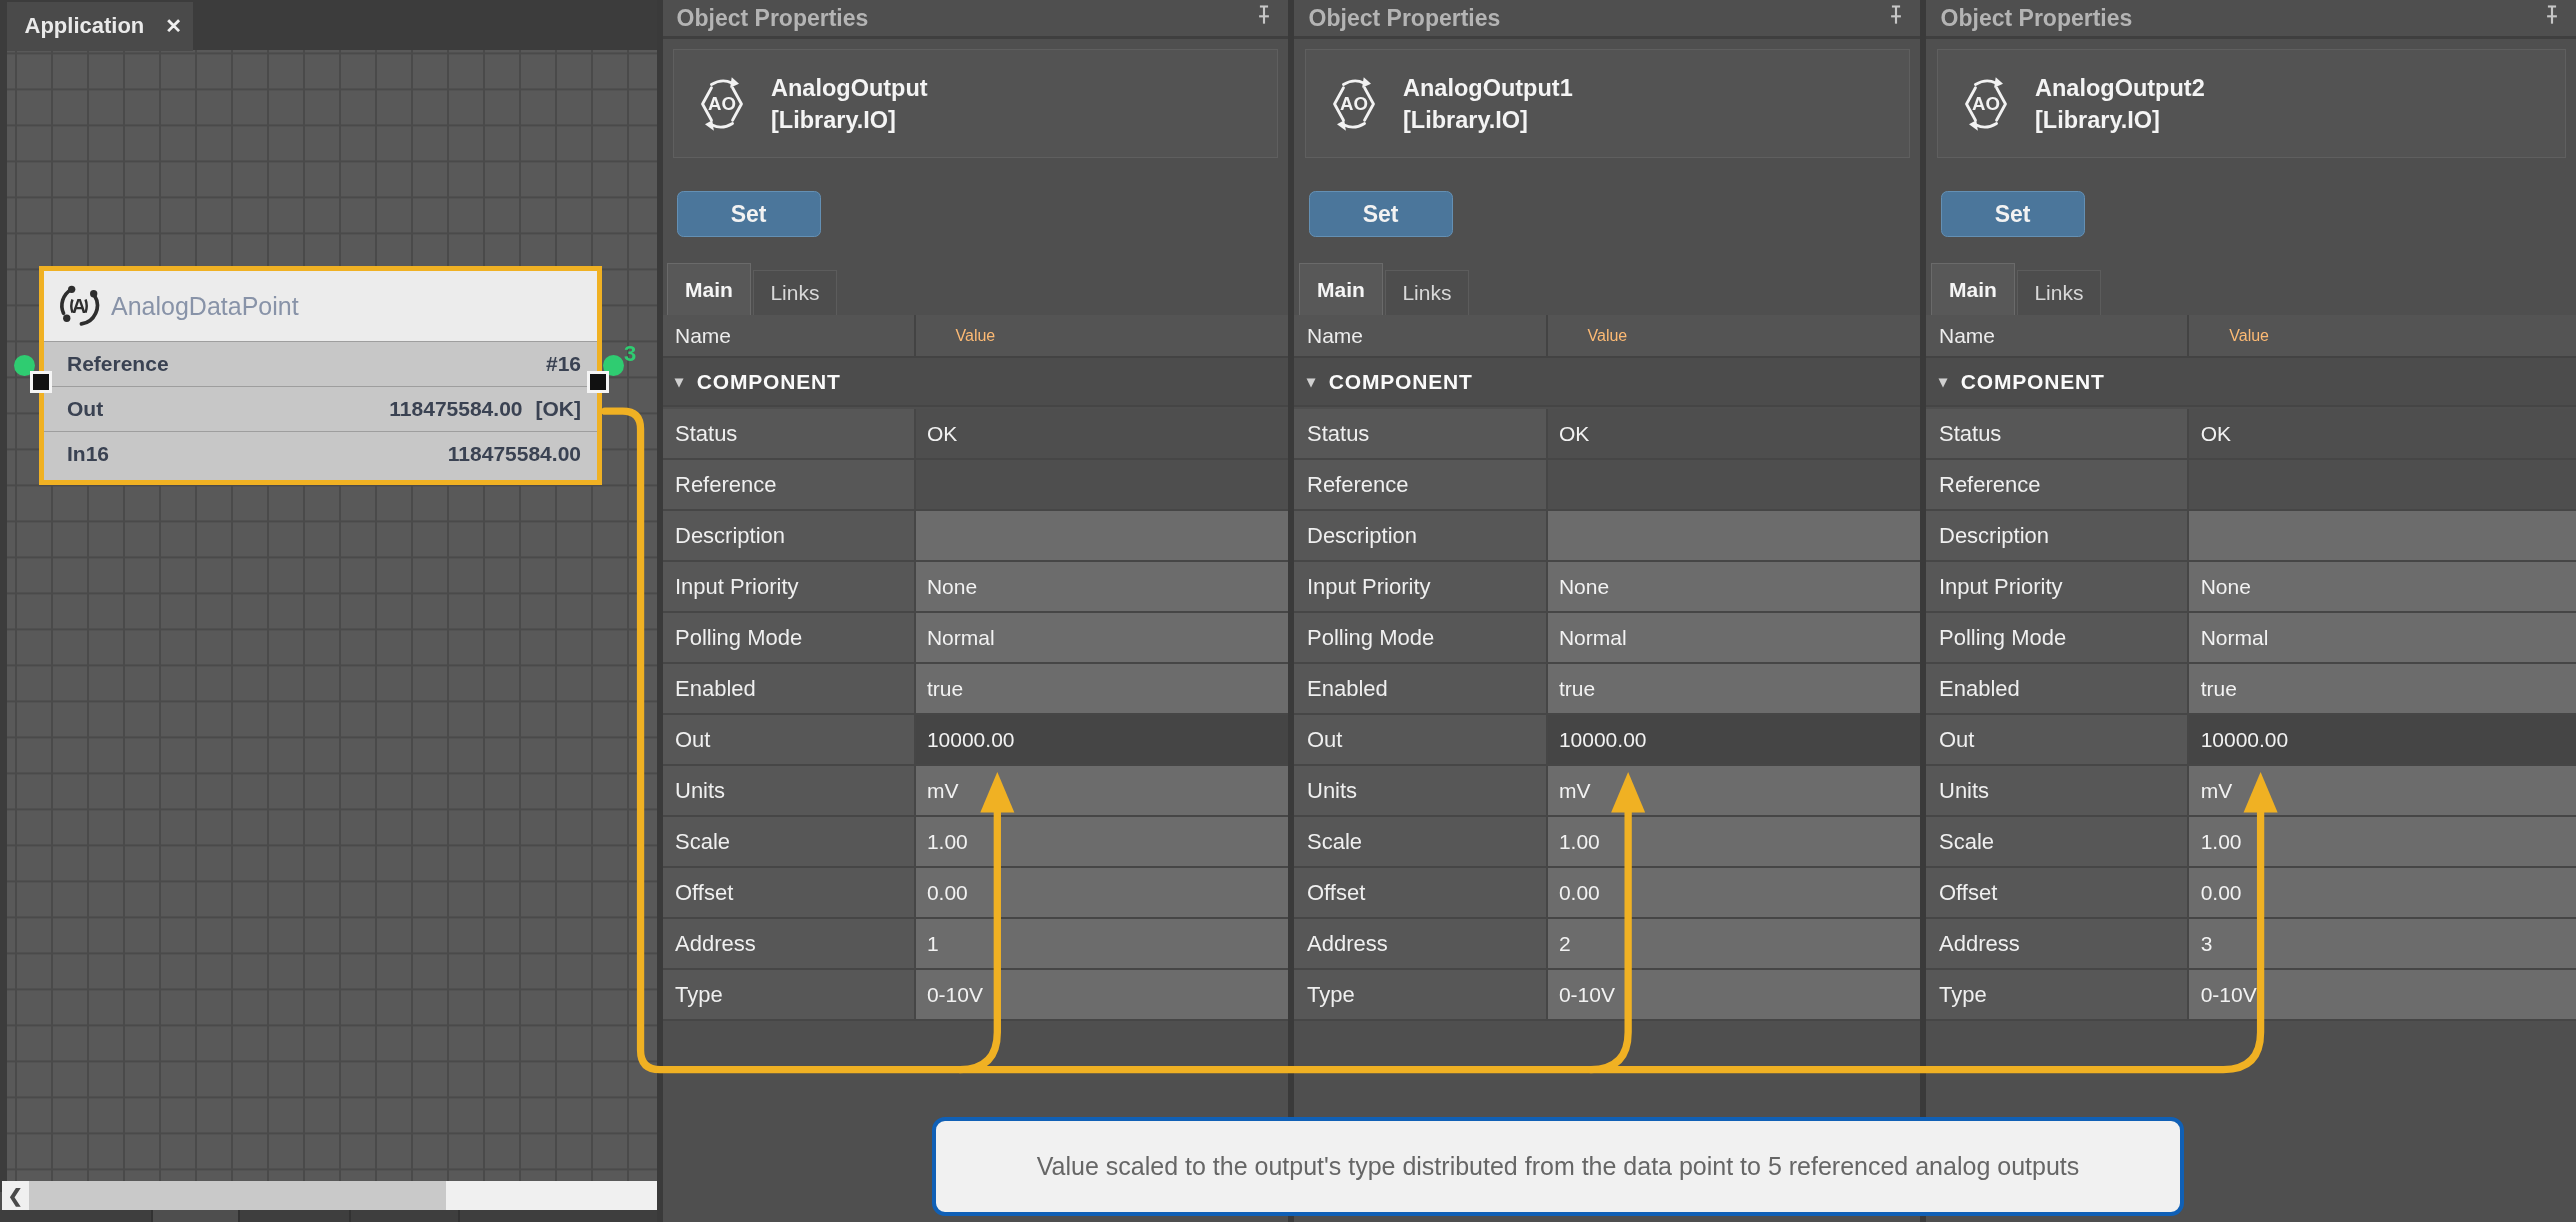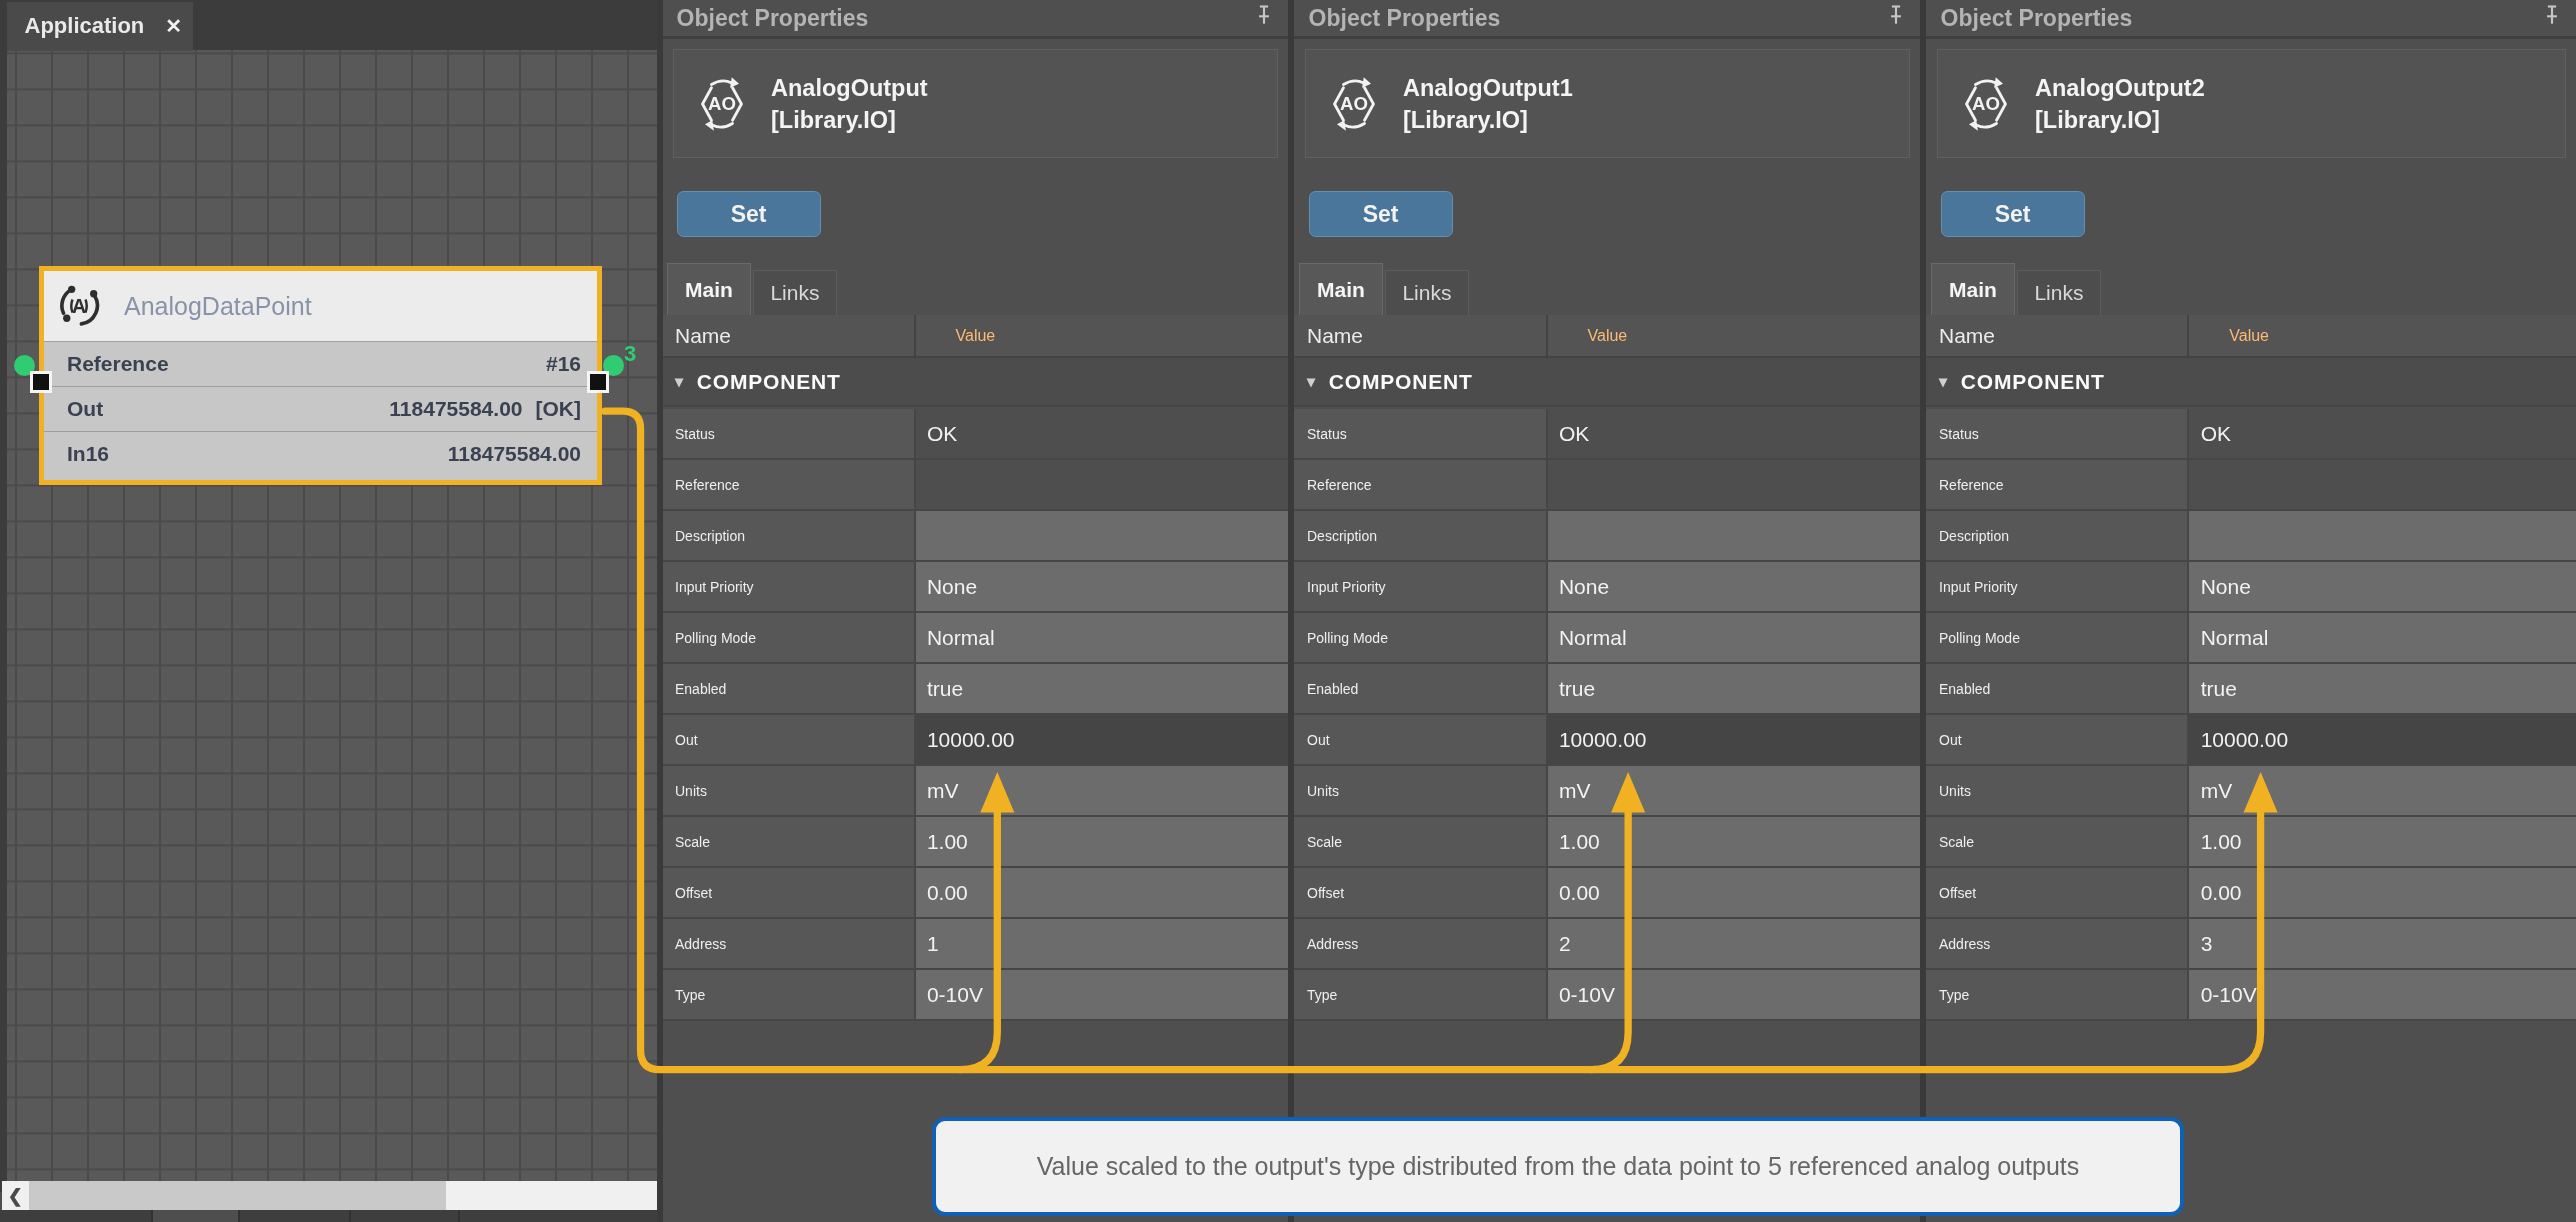--- a/index.html
+++ b/index.html
@@ -13,21 +13,21 @@
     background-size:36px 36px;background-position:8px 2.4px;}
   .app-tab{position:absolute;left:6.5px;top:1.6px;width:186px;height:49px;background:#4A4A4A;
     display:flex;align-items:center;padding:0 18px;box-sizing:border-box;gap:21px;
     color:#EAEAEA;font-size:22px;font-weight:600;border-bottom:1.6px solid #4A4A4A;}
   .tab-close{font-size:20px;font-weight:bold;color:#F0F0F0;cursor:pointer;}
   
   .node{position:absolute;left:39px;top:266px;width:563px;height:219px;box-sizing:border-box;
     border:5.7px solid var(--node-selection);background:#C7C7C7;z-index:5;}
   .node-header{height:70px;background:#ECECEC;display:flex;align-items:center;
     padding-left:13px;border-bottom:1.6px solid #9E9E9E;}
-  .node-title{color:#8893A8;font-size:25px;font-weight:500;margin-left:23px;}
+  .node-title{color:#8893A8;font-size:25px;font-weight:500;margin-left:10px;}
   .nrow{height:44px;display:flex;align-items:center;justify-content:space-between;
     padding:0 16px 0 23px;border-bottom:1.6px solid #9E9E9E;
     font-weight:bold;font-size:21px;color:#3A4252;}
   .nrow:last-child{border-bottom:none;}
   .nval{display:flex;gap:13px;}
   .port{position:absolute;width:21px;height:21px;border-radius:50%;background:var(--port-green);z-index:6;}
   .port-label{position:absolute;left:624px;top:341px;color:var(--port-green);
     font-size:22px;font-weight:bold;z-index:6;}
   .handle{position:absolute;width:16px;height:16px;background:#111;border:3.2px solid #F5F5F5;z-index:7;}
   
@@ -66,21 +66,21 @@
   .thead .c1{width:40.5%;border-right:2.4px solid #434343;display:flex;align-items:center;
     padding-left:13px;box-sizing:border-box;color:#ECECEC;font-size:21px;}
   .thead .c2{flex:1;display:flex;align-items:center;padding-left:26px;color:#fdba74;font-size:16px;}
   .section-row{position:absolute;left:0;right:0;top:358px;height:49px;background:#4C4C4C;
     border-bottom:2.4px solid #454545;display:flex;align-items:center;padding-left:13px;
     box-sizing:border-box;color:#FAFAFA;font-size:21px;font-weight:bold;letter-spacing:0.8px;}
   .tri{color:#D0D0D0;font-size:16px;margin-right:13px;}
   .rows{position:absolute;left:0;right:0;top:409px;}
   .prow{display:flex;height:49px;border-bottom:2.4px solid #464646;}
   .pname{width:40.5%;background:#575757;border-right:2.4px solid #464646;display:flex;
-    align-items:center;padding-left:13px;box-sizing:border-box;color:#EFEFEF;font-size:14px;}
+    align-items:center;padding-left:13px;box-sizing:border-box;color:#EFEFEF;font-size:22px;}
   .pvalue{flex:1;background:#4E4E4E;display:flex;align-items:center;padding-left:11.4px;
     color:#F2F2F2;font-size:21px;}
   .pvalue.edit{background:#6C6C6C;}
   .pvalue.dark{background:#454545;}
   
   .wires{position:absolute;left:0;top:0;z-index:50;pointer-events:none;}
   .wire{stroke:var(--wire);stroke-width:9;fill:none;stroke-linecap:round;}
   .wire-head{fill:var(--wire);}
   .callout{position:absolute;left:932px;top:1117px;width:1252px;height:99px;background:#F1F1F1;
     border:4px solid var(--callout-border);border-radius:13px;box-sizing:border-box;

